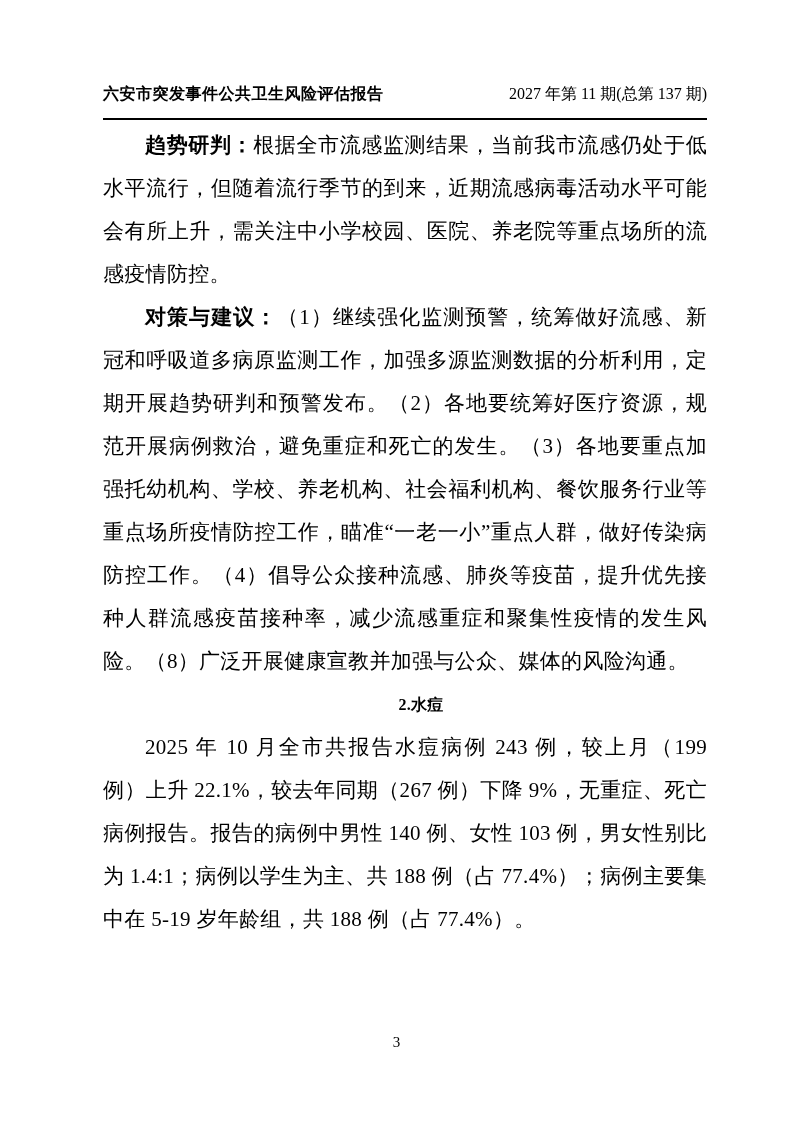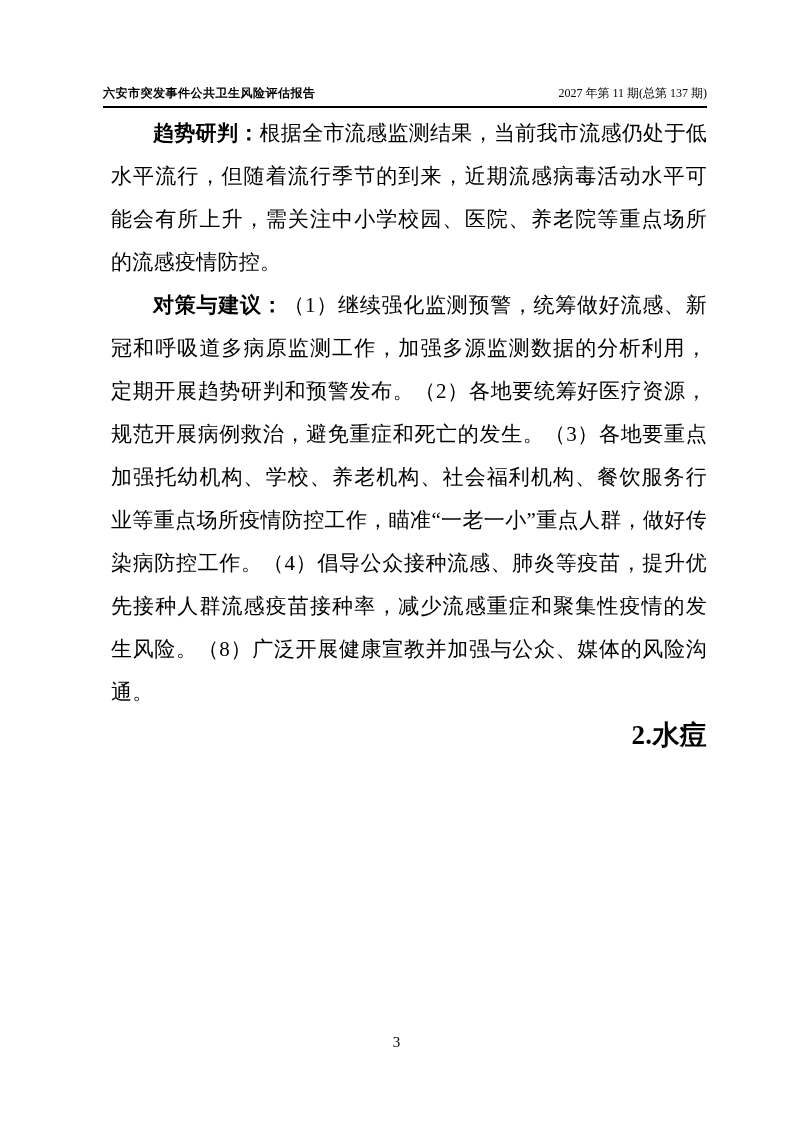--- a/index.html
+++ b/index.html
@@ -15,43 +15,43 @@
   .page {
     position: absolute;
     inset: 0;
     background: #ffffff;
     padding: 84px 86px 0 103px;
   }
   .header {
     display: flex;
     justify-content: space-between;
     align-items: baseline;
-    font-size: 12px;
+    font-size: 16px;
     line-height: 19px;
     border-bottom: 2px solid #000;
-    padding-bottom: 3px;
+    padding-bottom: 15px;
     white-space: nowrap;
   }
   .header-left { font-weight: bold; letter-spacing: 0.5px; }
   .header-right { font-weight: normal; }
   .content {
     margin-top: 4px;
     font-size: 21px;
     line-height: 43px;
     text-align: justify;
     letter-spacing: 0.3px;
   }
   .para { margin: 0; }
-  .indent { text-indent: 2em; margin-left: 8px; }
+  .indent { text-indent: 2em; }
   .heading {
-    font-size: 27px;
+    font-size: 16px;
     line-height: 43px;
     font-weight: bold;
     text-indent: 2em;
-    text-align: right;
+    text-align: center;
   }
   .footer {
     position: absolute;
     left: 0;
     right: 0;
     top: 1032px;
     text-align: center;
     font-size: 15px;
     line-height: 20px;
   }
@@ -68,20 +68,21 @@
 
   <div class="content">
 
 
     <p class="para indent"><b>趋势研判：</b><span>根据全市流感监测结果，当前我市流感仍处于低水平流行，但随着流行季节的到来，近期流感病毒活动水平可能会有所上升，需关注中小学校园、医院、养老院等重点场所的流感疫情防控。</span></p>
 
     <p class="para indent"><b>对策与建议：</b><span>（1）继续强化监测预警，统筹做好流感、新冠和呼吸道多病原监测工作，加强多源监测数据的分析利用，定期开展趋势研判和预警发布。（2）各地要统筹好医疗资源，规范开展病例救治，避免重症和死亡的发生。（3）各地要重点加强托幼机构、学校、养老机构、社会福利机构、餐饮服务行业等重点场所疫情防控工作，瞄准“一老一小”重点人群，做好传染病防控工作。（4）倡导公众接种流感、肺炎等疫苗，提升优先接种人群流感疫苗接种率，减少流感重症和聚集性疫情的发生风险。（8）广泛开展健康宣教并加强与公众、媒体的风险沟通。</span></p>
 
     <h3 class="heading">2.水痘</h3>
 
+    <p class="para indent">2025 年 10 月全市共报告水痘病例 243 例，较上月（199 例）上升 22.1%，较去年同期（267 例）下降 9%，无重症、死亡病例报告。报告的病例中男性 140 例、女性 103 例，男女性别比为 1.4:1；病例以学生为主、共 188 例（占 77.4%）；病例主要集中在 5-19 岁年龄组，共 188 例（占 77.4%）。</p>
 
   </div>
 
   <div class="footer">
     <span>3</span>
   </div>
 
 </div>
 
 </body></html>

